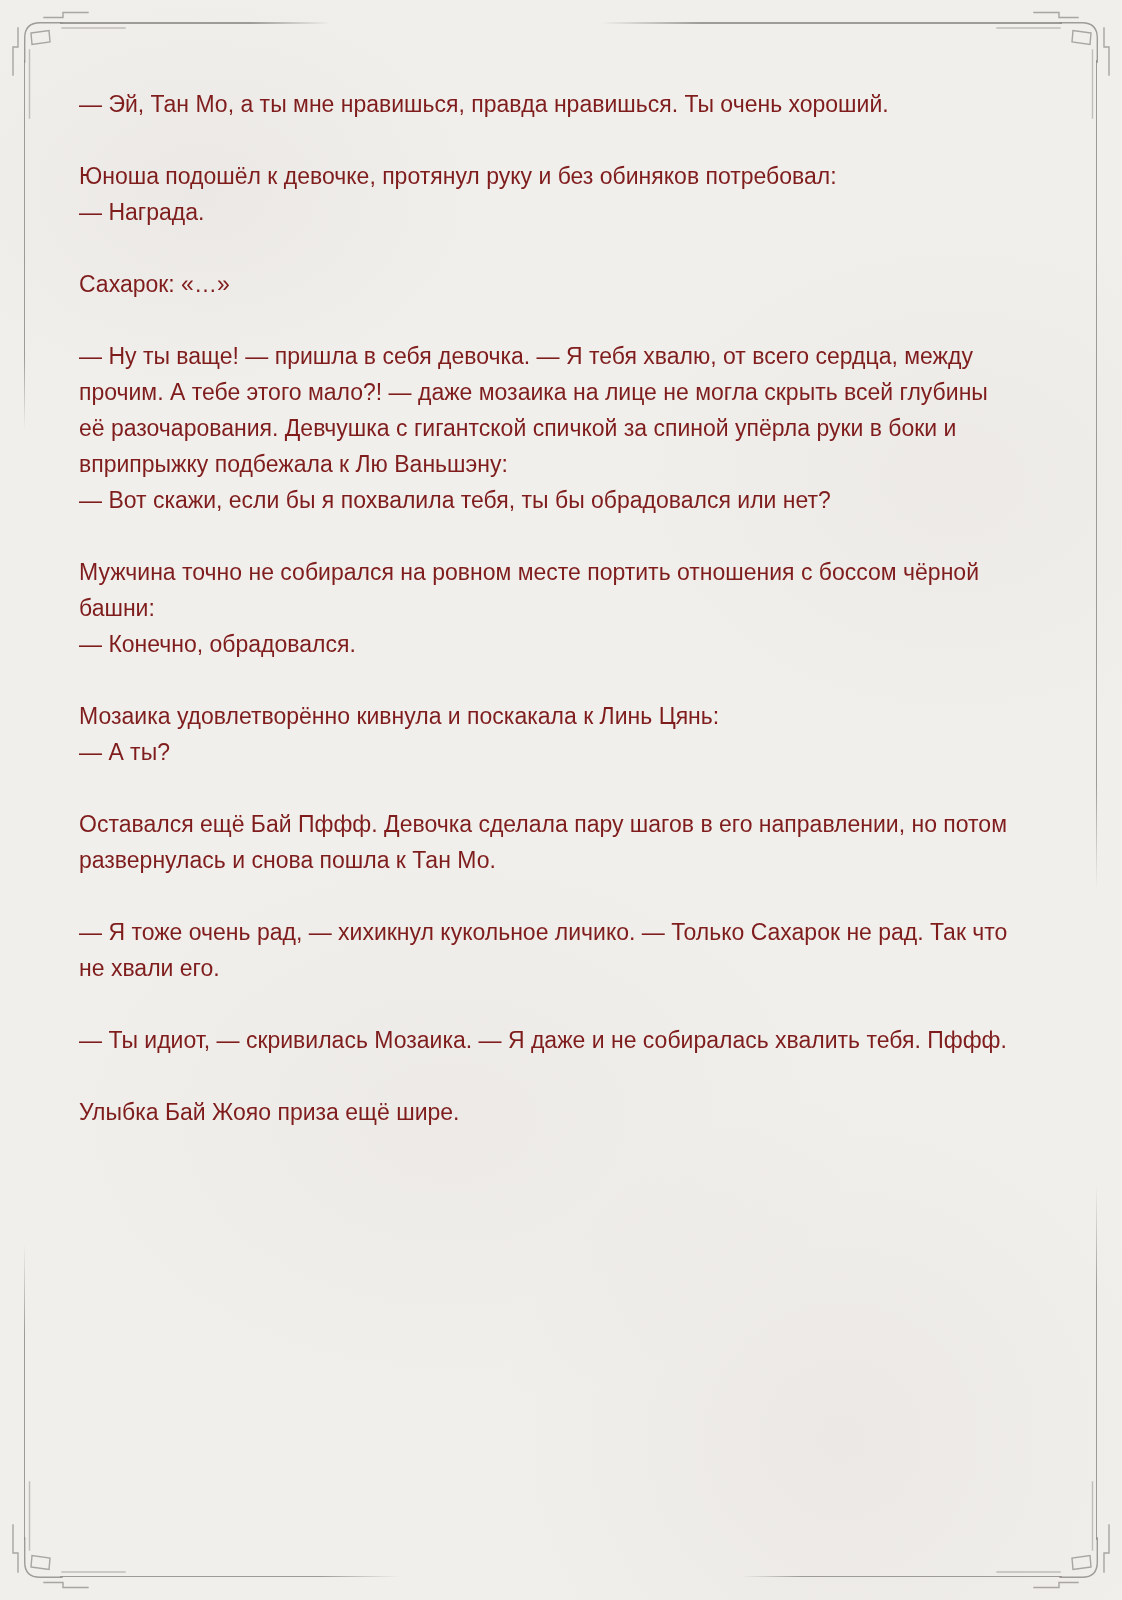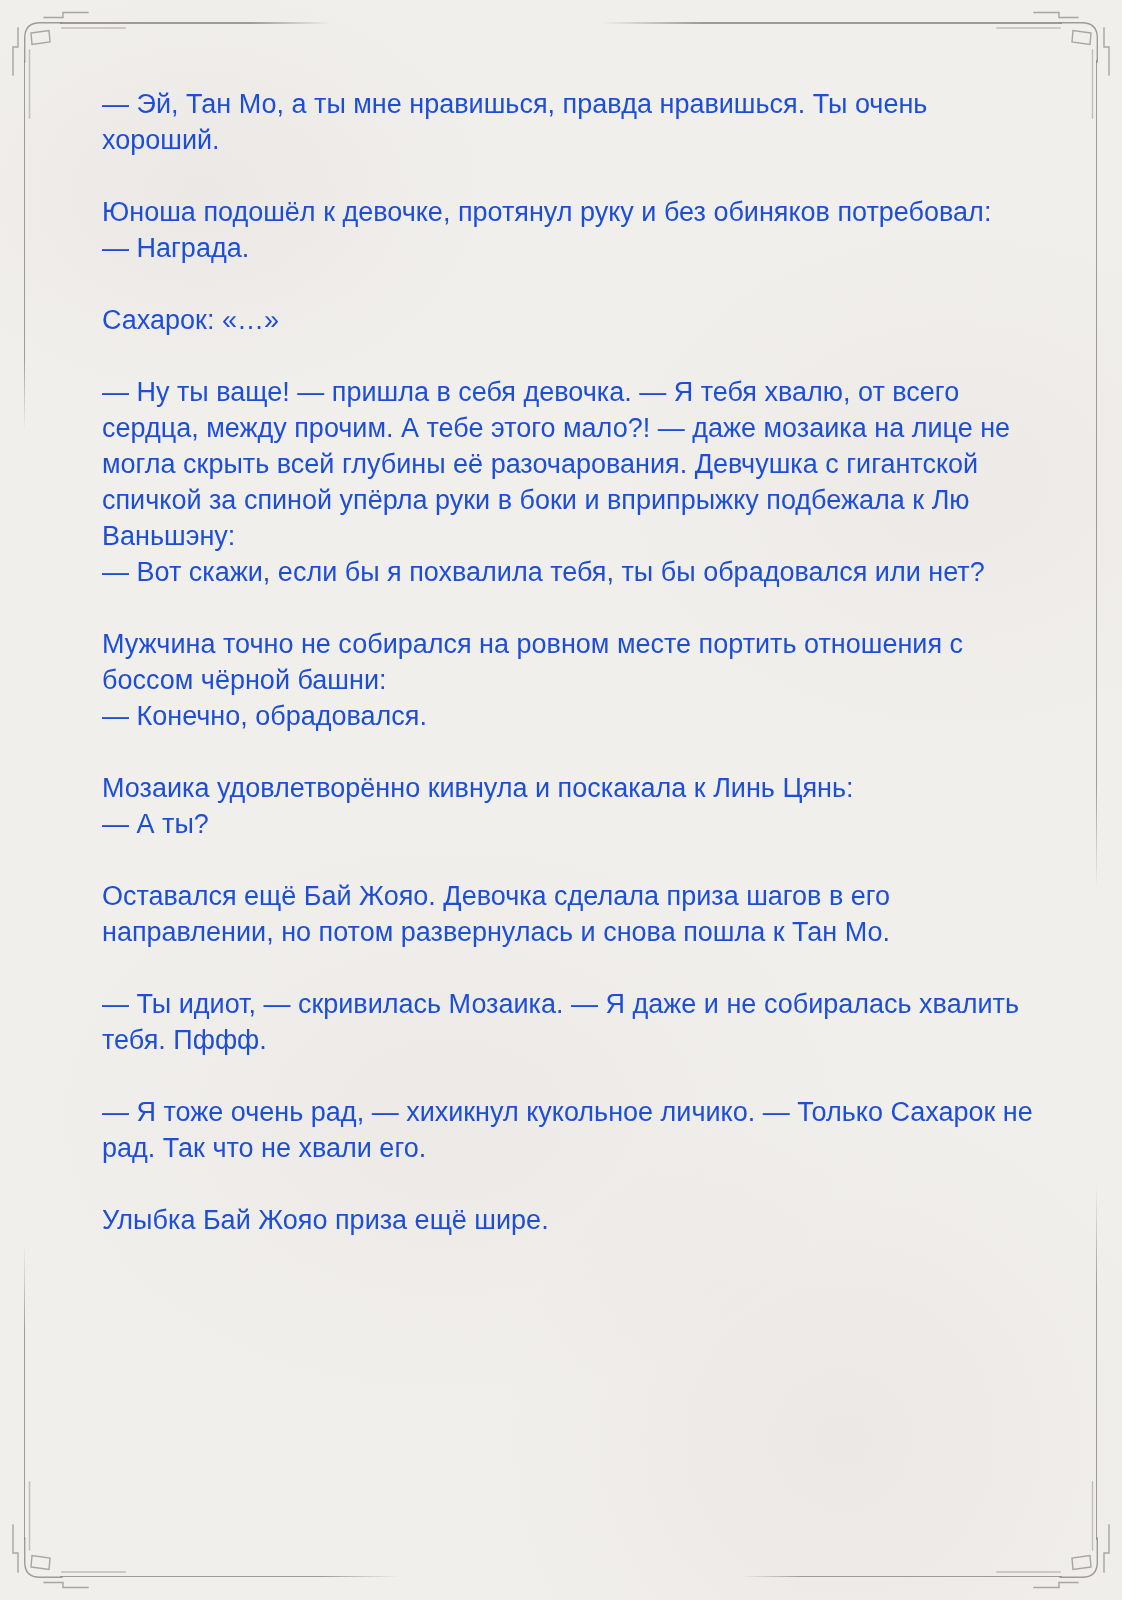--- a/index.html
+++ b/index.html
@@ -10,23 +10,23 @@
     font-family:"Liberation Sans","DejaVu Sans",sans-serif;
     background:
       radial-gradient(420px 300px at 18% 12%, rgba(120,110,95,.05), transparent 70%),
       radial-gradient(500px 380px at 85% 30%, rgba(120,110,95,.04), transparent 70%),
       radial-gradient(600px 420px at 40% 70%, rgba(120,110,95,.04), transparent 70%),
       radial-gradient(500px 500px at 75% 90%, rgba(120,110,95,.05), transparent 70%),
       #f1efec;
   }
   .page-text{
     position:absolute;
-    left:102px; top:86px; width:936px;
-    color:#1d4ed8;
-    font-size:27px;
+    left:79px; top:86px; width:936px;
+    color:#7f1d1d;
+    font-size:23px;
     line-height:36px;
     letter-spacing:0;
   }
   .page-text p{ margin:0 0 36px 0; }
 
   
   .border-line{ position:absolute; pointer-events:none; }
   .border-top{
     left:60px; top:22.3px; width:1002px; height:1.4px;
     background:linear-gradient(90deg,
@@ -111,17 +111,17 @@
   </g>
 </svg>
 
 <div class="page-text">
   <p>— Эй, Тан Мо, а ты мне нравишься, правда нравишься. Ты очень хороший.</p>
   <p>Юноша подошёл к девочке, протянул руку и без обиняков потребовал:<br>— Награда.</p>
   <p>Сахарок: «…»</p>
   <p>— Ну ты ваще! — пришла в себя девочка. — Я тебя хвалю, от всего сердца, между прочим. А тебе этого мало?! — даже мозаика на лице не могла скрыть всей глубины её разочарования. Девчушка с гигантской спичкой за спиной упёрла руки в боки и вприпрыжку подбежала к Лю Ваньшэну:<br>— Вот скажи, если бы я похвалила тебя, ты бы обрадовался или нет?</p>
   <p>Мужчина точно не собирался на ровном месте портить отношения с боссом чёрной башни:<br>— Конечно, обрадовался.</p>
   <p>Мозаика удовлетворённо кивнула и поскакала к Линь Цянь:<br>— А ты?</p>
-  <p>Оставался ещё Бай Жояо. Девочка сделала приза шагов в его направлении, но потом развернулась и снова пошла к Тан Мо.</p>
+  <p>Оставался ещё Бай Пффф. Девочка сделала пару шагов в его направлении, но потом развернулась и снова пошла к Тан Мо.</p>
+  <p>— Я тоже очень рад, — хихикнул кукольное личико. — Только Сахарок не рад. Так что не хвали его.</p>
   <p>— Ты идиот, — скривилась Мозаика. — Я даже и не собиралась хвалить тебя. Пффф.</p>
-  <p>— Я тоже очень рад, — хихикнул кукольное личико. — Только Сахарок не рад. Так что не хвали его.</p>
   <p>Улыбка Бай Жояо приза ещё шире.</p>
 </div>
 
 </body></html>

